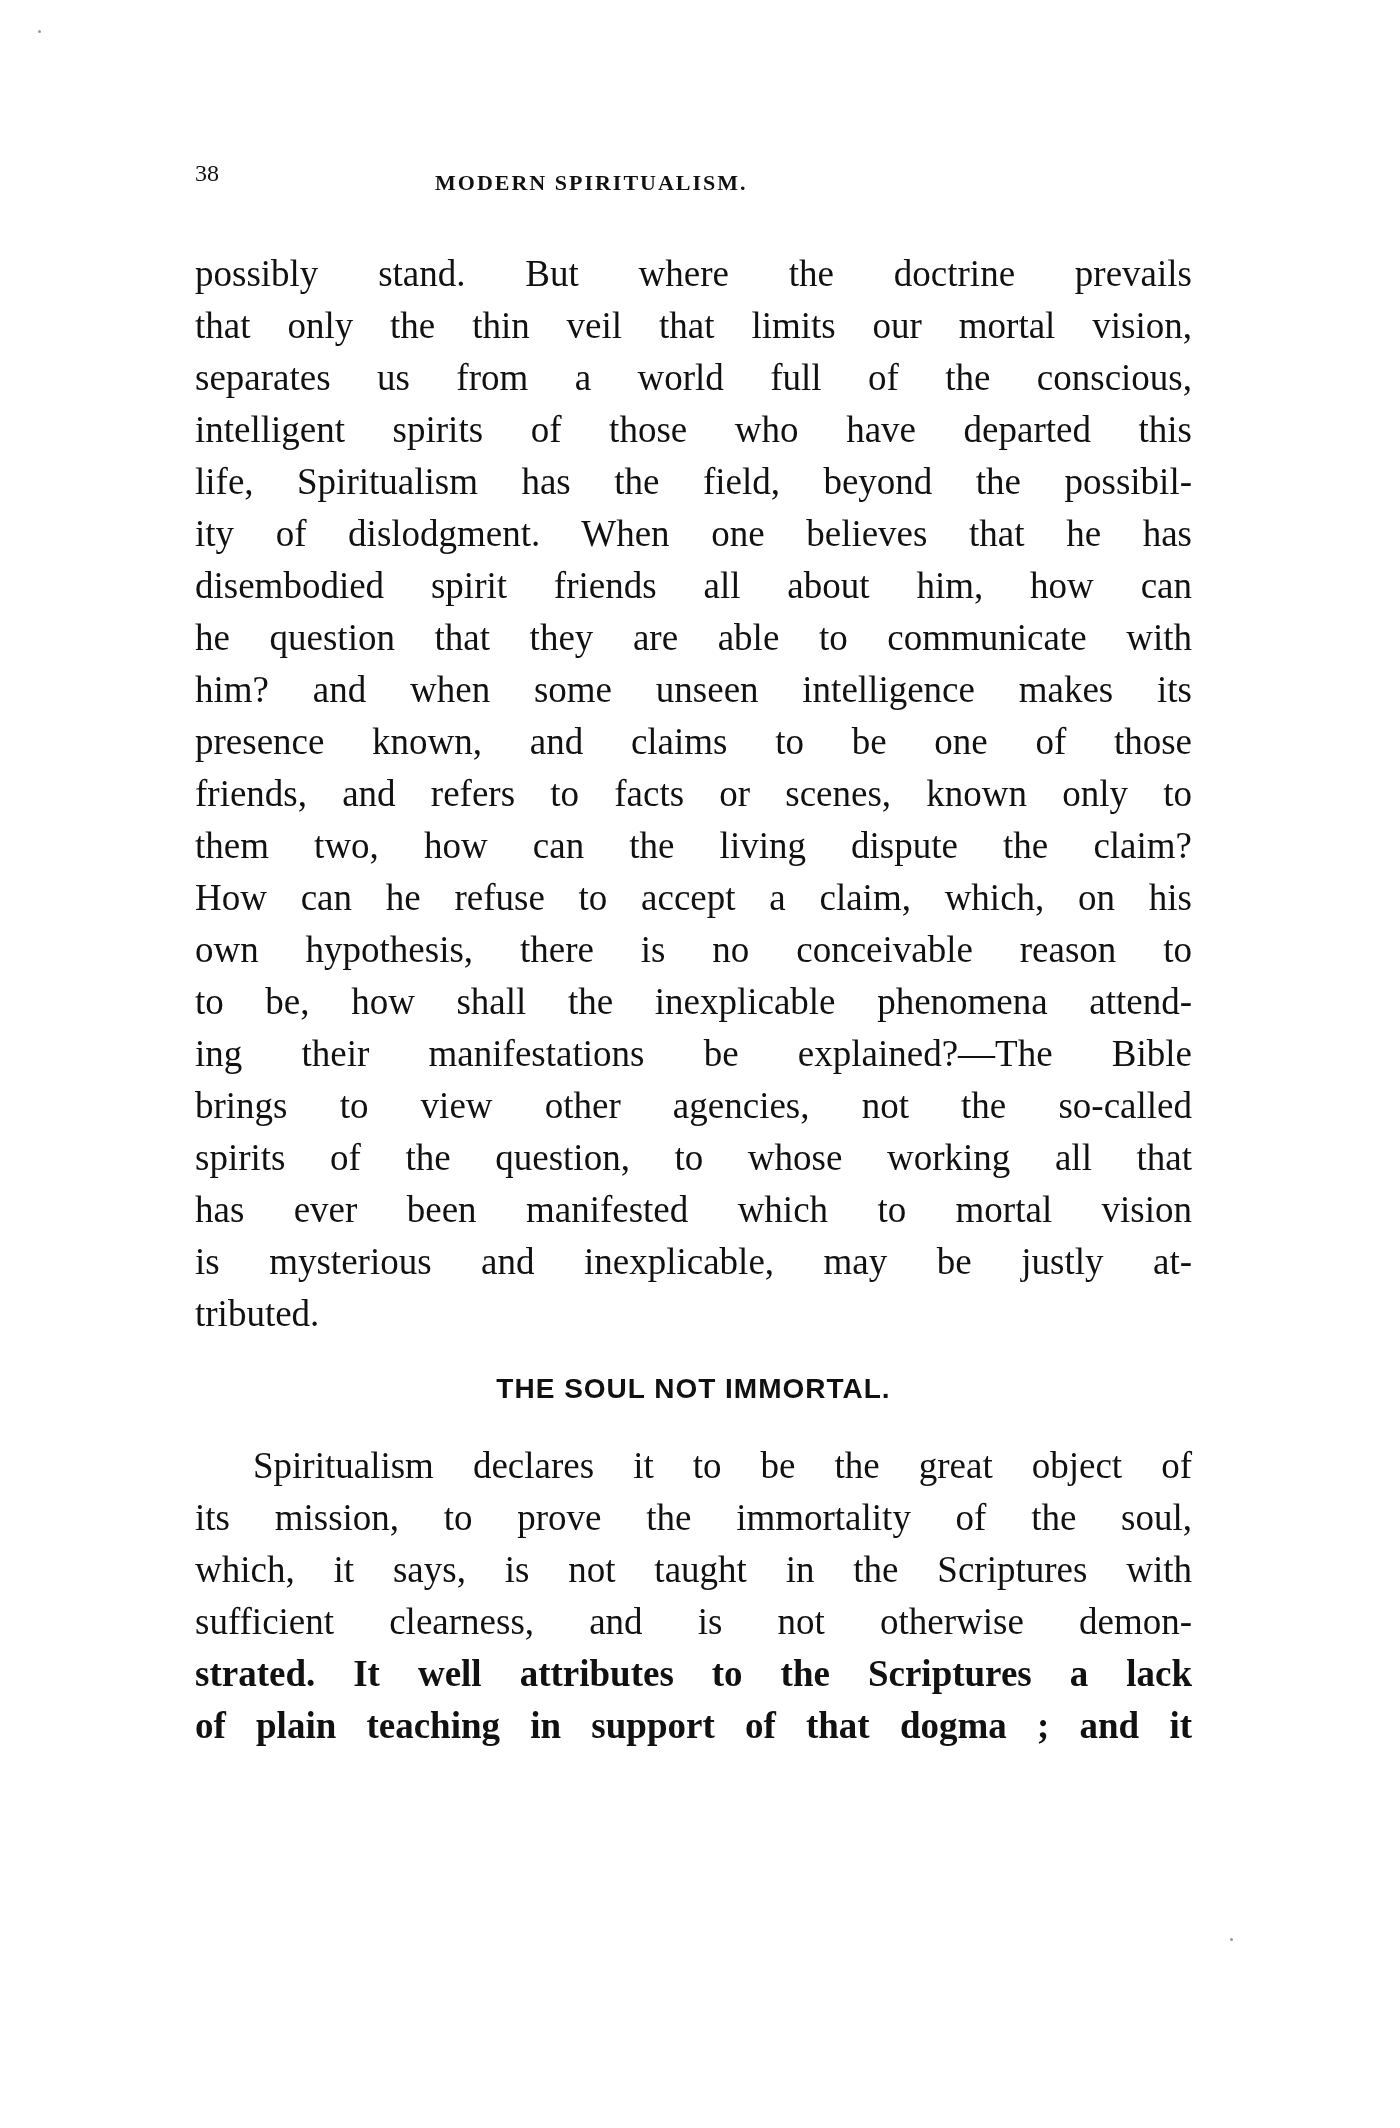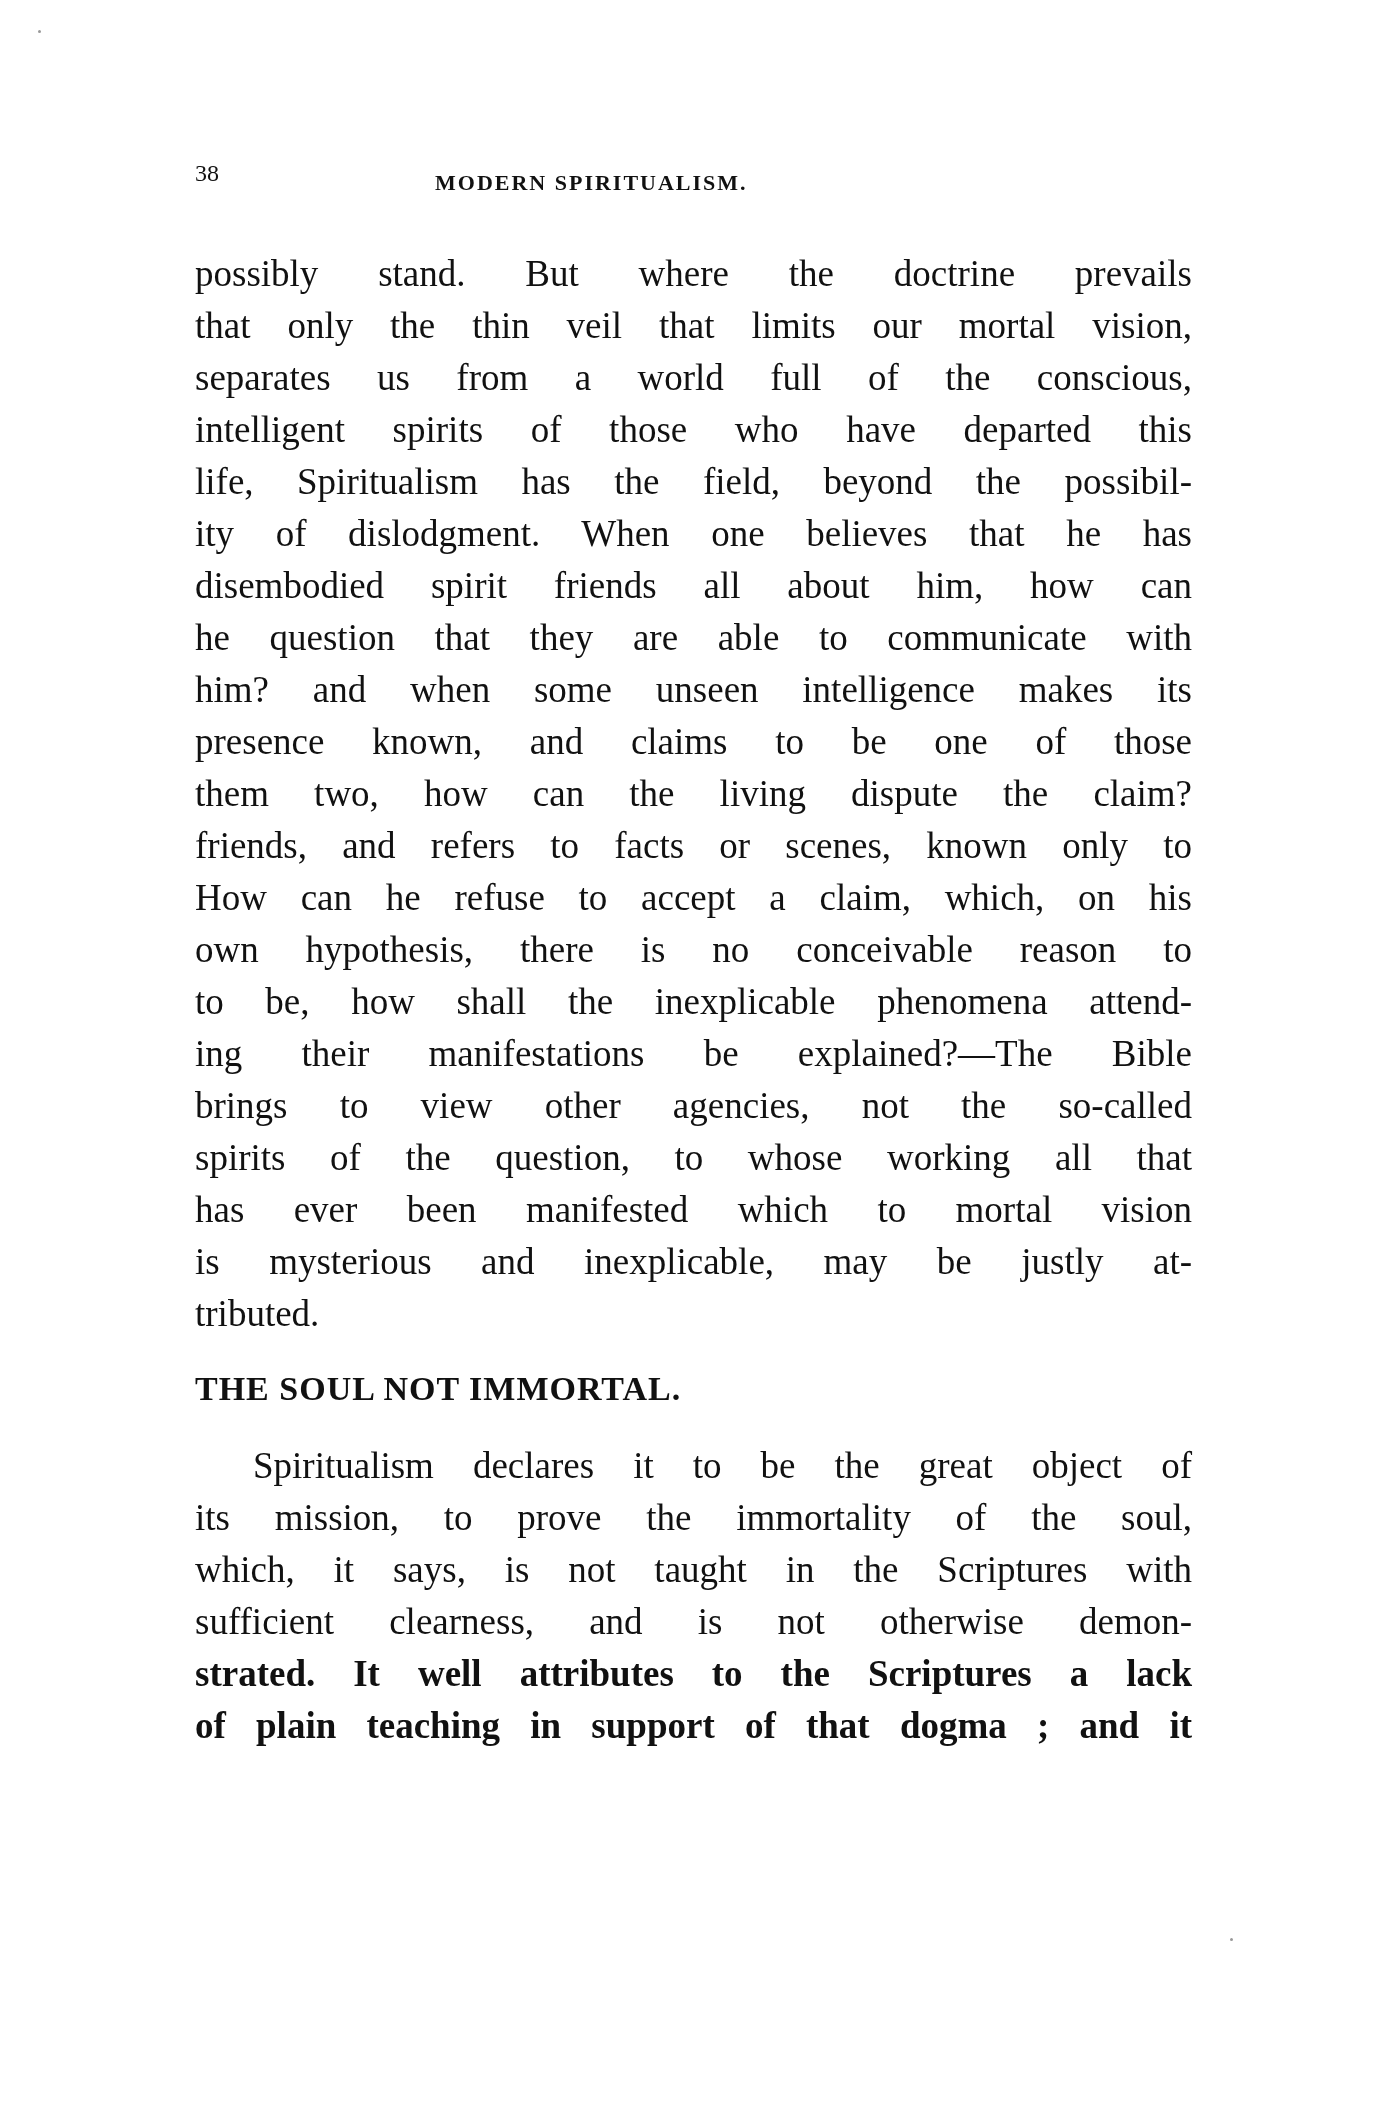--- a/index.html
+++ b/index.html
@@ -13,22 +13,22 @@
   .running-title { position:absolute; left:240px; top:10px; font-size:22px; letter-spacing:2px; font-weight:bold; font-family:"Liberation Serif", serif; }
   .body-text { position:absolute; top:248px; left:0; width:997px; }
   .line {
     height:52px; line-height:52px; font-size:37px; font-family:"Liberation Serif", serif;
     text-align:justify; text-align-last:justify; white-space:nowrap; display:block;
     word-spacing:2px;
   }
   .line.last { text-align-last:left; }
   .line.indent { padding-left:58px; }
   .section-heading {
-    height:86px; line-height:86px; font-size:34px; font-weight:bold;
-    font-family:Liberation Serif, serif; letter-spacing:1px; margin-top:6px; margin-bottom:8px;
+    height:86px; line-height:86px; text-align:center; font-size:28px; font-weight:bold;
+    font-family:Liberation Sans, sans-serif; letter-spacing:1px; margin-top:6px; margin-bottom:8px;
   }
   .bold-lines .line { font-weight:bold; font-family:"Liberation Serif", serif; }
   .speck { position:absolute; width:3px; height:3px; background:#999; border-radius:50%; }
 </style>
 </head>
 <body>
 
 <div class="page">
   <div class="running-head">
     <span class="page-number">38</span>
@@ -40,22 +40,22 @@
       <span class="line">possibly stand.  But where the doctrine prevails</span>
       <span class="line">that only the thin veil that limits our mortal vision,</span>
       <span class="line">separates us from a world full of the conscious,</span>
       <span class="line">intelligent spirits of those who have departed this</span>
       <span class="line">life, Spiritualism has the field, beyond the possibil-</span>
       <span class="line">ity of dislodgment.  When one believes that he has</span>
       <span class="line">disembodied spirit friends all about him, how can</span>
       <span class="line">he question that they are able to communicate with</span>
       <span class="line">him? and when some unseen intelligence makes its</span>
       <span class="line">presence known, and claims to be one of those</span>
+      <span class="line">friends, and refers to facts or scenes, known only to</span>
       <span class="line">them two, how can the living dispute the claim?</span>
-      <span class="line">friends, and refers to facts or scenes, known only to</span>
       <span class="line">How can he refuse to accept a claim, which, on his</span>
       <span class="line">own hypothesis, there is no conceivable reason to</span>
       <span class="line">to be, how shall the inexplicable phenomena attend-</span>
       <span class="line">ing their manifestations be explained?—The Bible</span>
       <span class="line">brings to view other agencies, not the so-called</span>
       <span class="line">spirits of the question, to whose working all that</span>
       <span class="line">has ever been manifested which to mortal vision</span>
       <span class="line">is mysterious and inexplicable, may be justly at-</span>
       <span class="line last">tributed.</span>
     </div>

